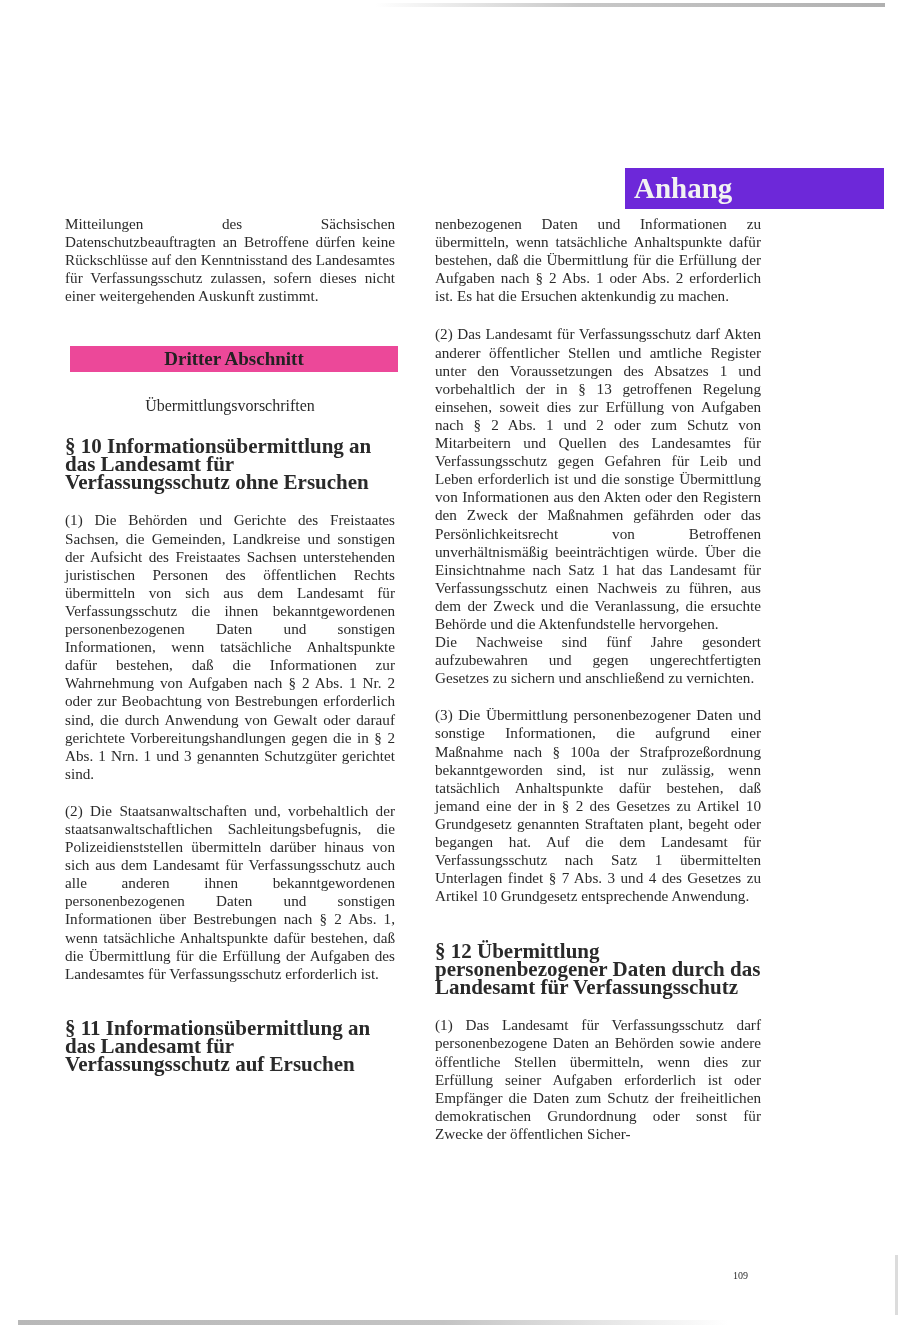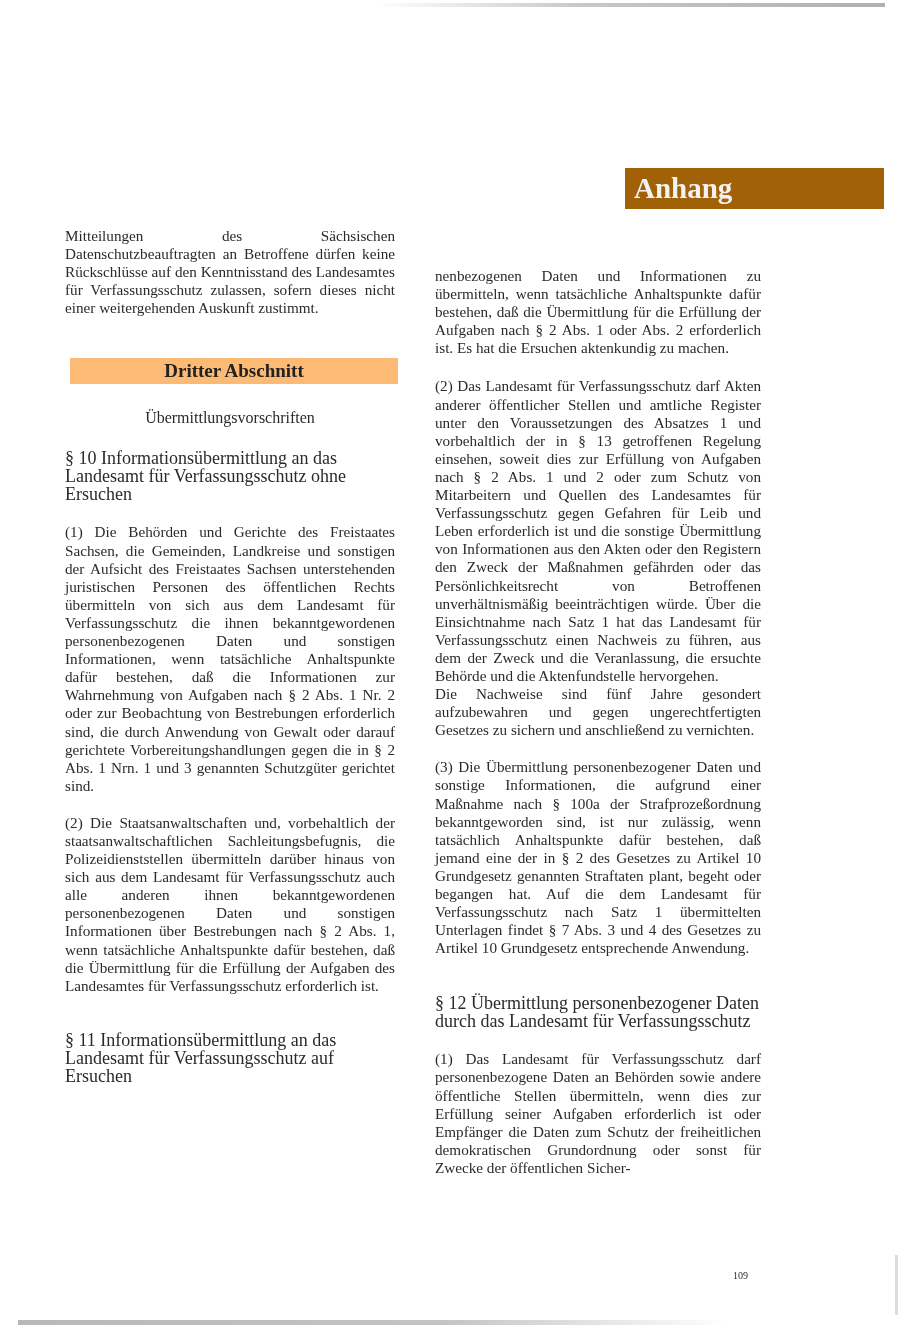--- a/index.html
+++ b/index.html
@@ -15,41 +15,41 @@
     .scan-bottom {
       position: absolute; left: 18px; top: 1320px; width: 710px; height: 5px;
       background: linear-gradient(to right, #b8b8b8 0%, #c4c4c4 60%, rgba(200,200,200,0) 100%);
     }
     .scan-right {
       position: absolute; left: 895px; top: 1255px; width: 3px; height: 60px;
       background: #dcdcdc;
     }
     .anhang {
       position: absolute; left: 625px; top: 168px; width: 259px; height: 41px;
-      background: #a16207; color: #f2f2f2;
+      background: #6d28d9; color: #f2f2f2;
       font-family: "Liberation Serif", serif; font-weight: bold;
       font-size: 29px; line-height: 41px; padding-left: 9px; box-sizing: border-box;
     }
     .col {
-      position: absolute; top: 227px; width: 330px;
+      position: absolute; top: 215px; width: 330px;
       font-size: 15.2px; line-height: 18.1px; text-align: justify;
       hyphens: manual;
     }
     .col-left { left: 65px; }
-    .col-right { left: 435px; width: 326px; margin-top: 40px; }
+    .col-right { left: 435px; width: 326px; }
     p { margin: 0; }
     .gap-s { height: 18px; }
     .gap-m { height: 24px; }
     .gap-l { height: 36px; }
     .section-bar {
-      background: #fdba74; text-align: center; font-weight: bold;
+      background: #ec4899; text-align: center; font-weight: bold;
       font-size: 19px; height: 26px; line-height: 26px; margin: 0 -3px 0 5px; color: #222;
     }
     .subhead { font-weight: normal; font-size: 16px; line-height: 18px; text-align: center; }
-    .para-title { font-weight: normal; font-size: 18px; line-height: 18px; text-align: left; }
+    .para-title { font-weight: bold; font-size: 21px; line-height: 18px; text-align: left; }
     .page-number {
       position: absolute; left: 733px; top: 1270px; font-size: 10px; color: #2a2a2a;
     }
   </style>
 </head>
 <body>
 
 <div class="scan-top"></div>
 <div class="scan-bottom"></div>
 <div class="scan-right"></div>

